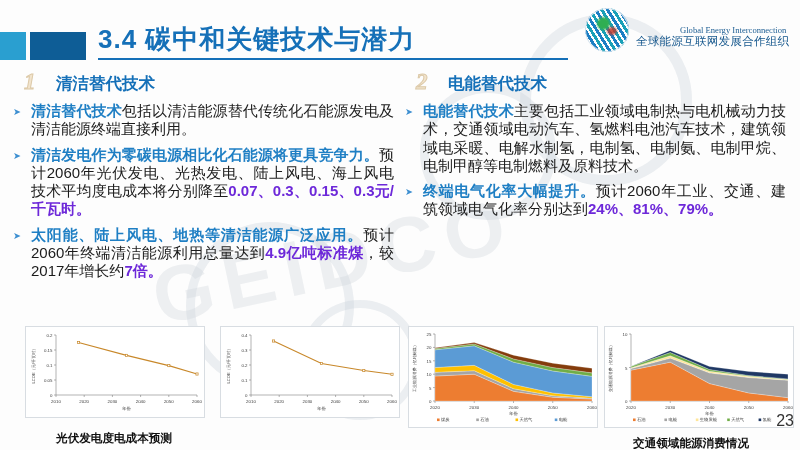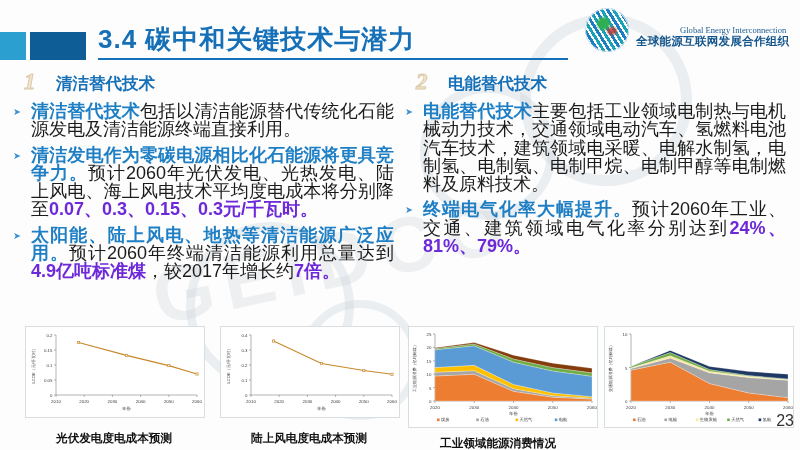--- a/index.html
+++ b/index.html
@@ -31,36 +31,36 @@
   .logo-mark{position:absolute;left:0;top:2px;width:44px;height:44px;border-radius:50%;
      background:
        repeating-linear-gradient(58deg,#1c7fc4 0 3px,#ffffff 3px 5px,#1aa0b8 5px 8px,#ffffff 8px 10px);
      overflow:hidden;box-shadow:inset 0 0 0 1px #d7e4ee;}
   .logo-mark:after{content:"";position:absolute;left:12px;top:9px;width:13px;height:13px;
      border-radius:50%;background:#2fae52;filter:blur(1px);}
   .logo-mark:before{content:"";position:absolute;left:22px;top:19px;width:10px;height:8px;
      border-radius:50%;background:#c0392b;filter:blur(1px);opacity:.85;}
   .logo-en{position:absolute;left:51px;top:19px;font-family:"Liberation Serif","DejaVu Serif",serif;
      font-size:8.6px;line-height:11px;color:#1b5c92;width:158px;margin-left:44px;}
-  .logo-cn{position:absolute;left:51px;top:28px;font-size:11.5px;font-weight:bold;color:#14568c;
+  .logo-cn{position:absolute;left:51px;top:28px;font-size:11.5px;font-weight:normal;color:#14568c;
      letter-spacing:.3px;white-space:nowrap;}
 
   
   .col{position:absolute;top:72px;width:382px;}
   .col-l{left:12px;}
   .col-r{left:404px;}
 
   .sec-head{position:relative;height:28px;margin-bottom:2px;}
   .sec-num{position:absolute;left:12px;top:-3px;font-size:23px;font-style:italic;
      font-family:"Liberation Serif","DejaVu Serif",serif;
      color:#f2e4cd;-webkit-text-stroke:1px #dcc9a8;font-weight:bold;}
   .sec-title{position:absolute;left:44px;top:1px;font-size:16.5px;font-weight:bold;color:#1570b8;}
 
   .bullet{position:relative;padding-left:19px;margin:0 0 7px 0;
-     font-size:18px;line-height:18.3px;color:#1b1b1b;text-align:justify;}
+     font-size:15px;line-height:18.3px;color:#1b1b1b;text-align:justify;}
   .bullet:before{content:"\27A4";position:absolute;left:1px;top:1px;font-size:9.5px;color:#3d8fd1;}
   .hl-blue{color:#1f7fc4;font-weight:bold;}
   .hl-red{color:#6d28d9;font-weight:bold;}
 
   
   .charts{position:absolute;left:0;top:326px;width:800px;height:124px;}
   .chart-box{position:absolute;top:0;background:#fff;border:1px solid #d8dde2;}
   .cb1{left:25px;width:178px;height:90px;}
   .cb2{left:220px;width:178px;height:90px;}
   .cb3{left:408px;width:188px;height:100px;}
@@ -286,18 +286,17 @@
           <rect x="90.8" y="91.5" width="2.6" height="2.6" fill="#ffe699"></rect>
           <text x="94.8" y="93.9" font-size="4.3" fill="#404040" font-family="&quot;Liberation Sans&quot;,sans-serif">生物质能</text>
           <rect x="122.19999999999999" y="91.5" width="2.6" height="2.6" fill="#70ad47"></rect>
           <text x="126.19999999999999" y="93.9" font-size="4.3" fill="#404040" font-family="&quot;Liberation Sans&quot;,sans-serif">天然气</text>
           <rect x="153.6" y="91.5" width="2.6" height="2.6" fill="#1f3864"></rect>
           <text x="157.6" y="93.9" font-size="4.3" fill="#404040" font-family="&quot;Liberation Sans&quot;,sans-serif">氢能</text>
         </svg>
     </div>
 
     <div class="caption cap1">光伏发电度电成本预测</div>
-    <div class="caption cap2">陆上风电度电成本预测</div>
-    <div class="caption cap3">工业领域能源消费情况</div>
+    <div class="caption cap4">交通领域能源消费情况</div>
   </div>
 
   <div class="pageno">23</div>
 </div>
 
 </body></html>

